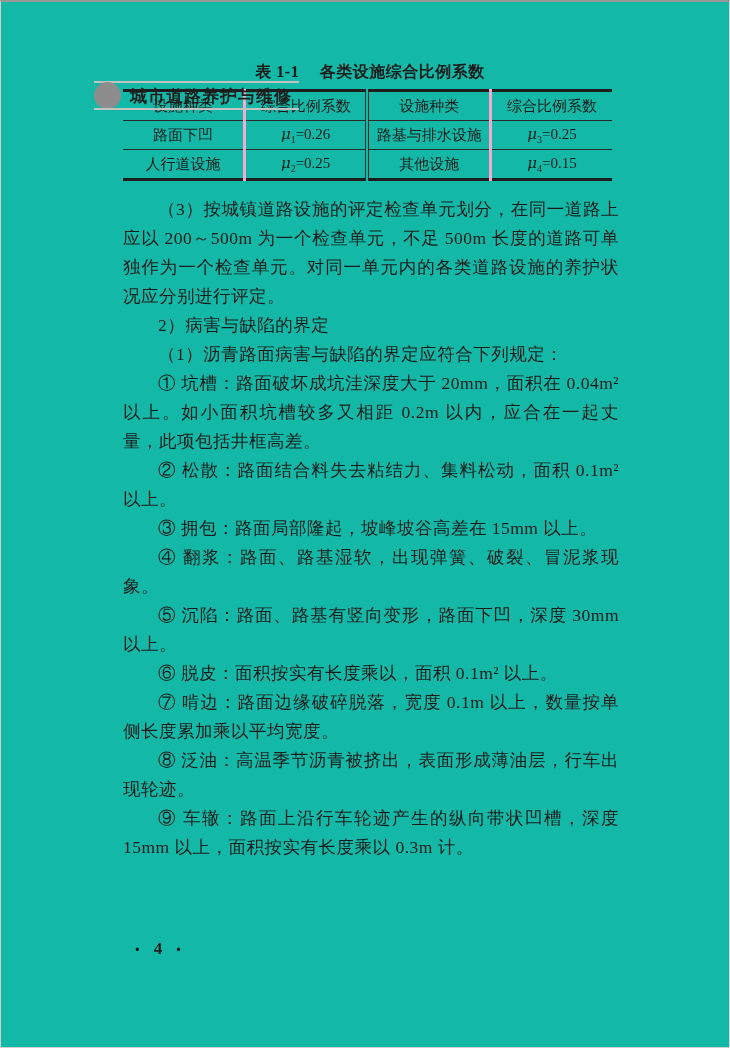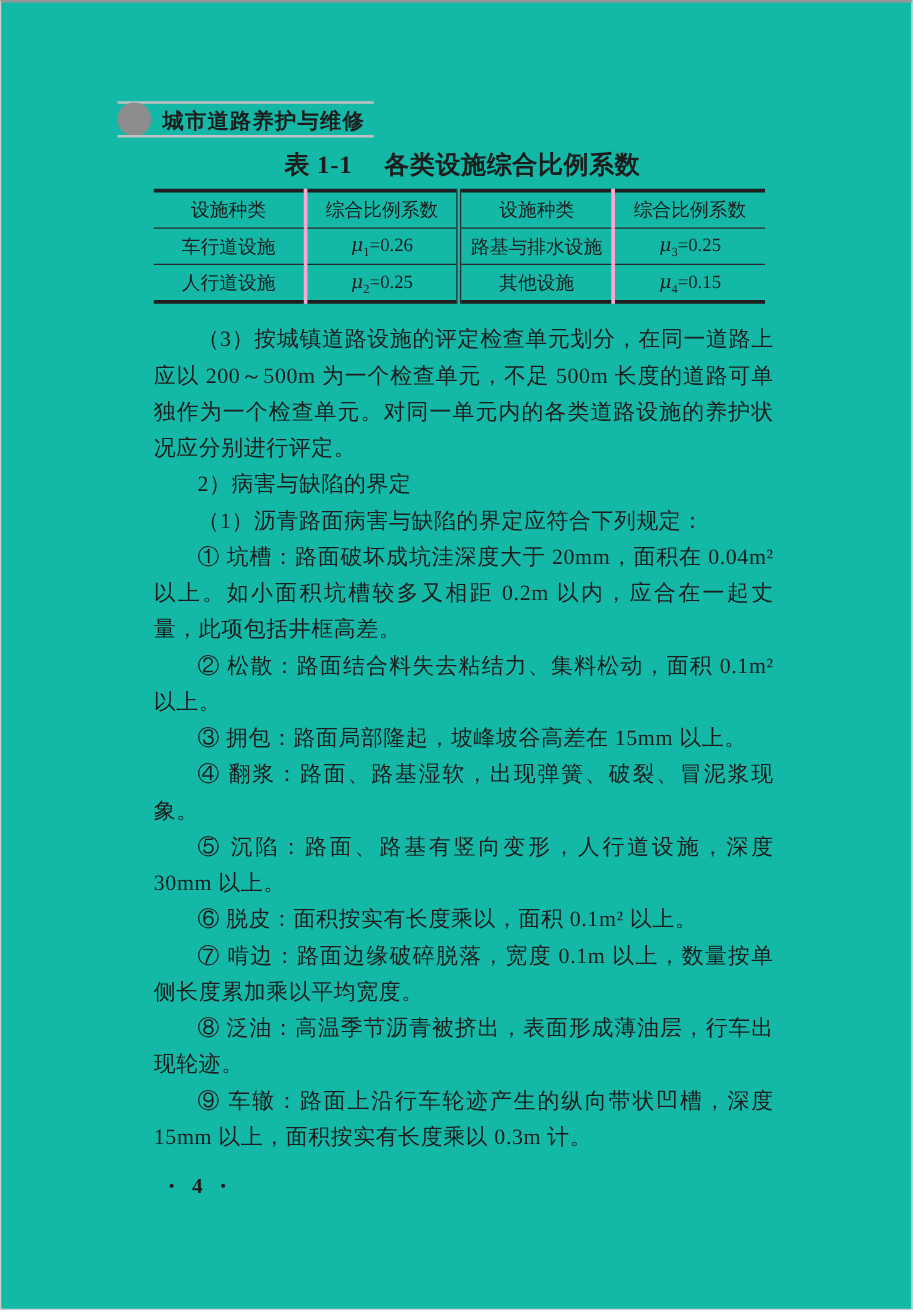--- a/index.html
+++ b/index.html
@@ -25,23 +25,23 @@
     position:absolute;left:0;top:1px;width:27px;height:27px;border-radius:50%;
     background:#8d8d8d;
   }
   .head-title{
     position:absolute;left:36px;top:4px;
     font-size:17px;font-weight:bold;letter-spacing:1px;white-space:nowrap;
   }
   
   .content{padding:0 112px 0 122px;}
   .table-caption{
-    margin-top:116px;
+    margin-top:60px;
     text-align:center;
-    font-size:20px;font-weight:bold;
+    font-size:16px;font-weight:bold;
     letter-spacing:0.5px;
   }
   .cap-title{margin-left:1em;}
   table.coeff-table{
     margin-top:6px;
     width:489px;
     border-collapse:collapse;
     border-top:3px solid #1e1e1e;
     border-bottom:3px solid #1e1e1e;
     table-layout:fixed;
@@ -98,21 +98,21 @@
       <thead>
         <tr>
           <th>设施种类</th>
           <th class="v">综合比例系数</th>
           <th class="vdouble">设施种类</th>
           <th class="v">综合比例系数</th>
         </tr>
       </thead>
       <tbody>
         <tr class="r1">
-          <td>车行道设施</td>
+          <td>路面下凹</td>
           <td class="v">
             <span class="mu">μ</span><sub>1</sub><span>=0.26</span>
           </td>
           <td class="vdouble">路基与排水设施</td>
           <td class="v">
             <span class="mu">μ</span><sub>3</sub><span>=0.25</span>
           </td>
         </tr>
         <tr>
           <td>人行道设施</td>
@@ -128,21 +128,21 @@
     </table>
 
     <main class="body-text">
       <p>（3）按城镇道路设施的评定检查单元划分，在同一道路上应以 200～500m 为一个检查单元，不足 500m 长度的道路可单独作为一个检查单元。对同一单元内的各类道路设施的养护状况应分别进行评定。</p>
       <p>2）病害与缺陷的界定</p>
       <p>（1）沥青路面病害与缺陷的界定应符合下列规定：</p>
       <p>① 坑槽：路面破坏成坑洼深度大于 20mm，面积在 0.04m² 以上。如小面积坑槽较多又相距 0.2m 以内，应合在一起丈量，此项包括井框高差。</p>
       <p>② 松散：路面结合料失去粘结力、集料松动，面积 0.1m² 以上。</p>
       <p>③ 拥包：路面局部隆起，坡峰坡谷高差在 15mm 以上。</p>
       <p>④ 翻浆：路面、路基湿软，出现弹簧、破裂、冒泥浆现象。</p>
-      <p>⑤ 沉陷：路面、路基有竖向变形，人行道设施，深度 30mm 以上。</p>
+      <p>⑤ 沉陷：路面、路基有竖向变形，路面下凹，深度 30mm 以上。</p>
       <p>⑥ 脱皮：面积按实有长度乘以，面积 0.1m² 以上。</p>
       <p>⑦ 啃边：路面边缘破碎脱落，宽度 0.1m 以上，数量按单侧长度累加乘以平均宽度。</p>
       <p>⑧ 泛油：高温季节沥青被挤出，表面形成薄油层，行车出现轮迹。</p>
       <p>⑨ 车辙：路面上沿行车轮迹产生的纵向带状凹槽，深度 15mm 以上，面积按实有长度乘以 0.3m 计。</p>
     </main>
 
   </div>
 
   <div class="folio">
     <span class="dot">·</span>

